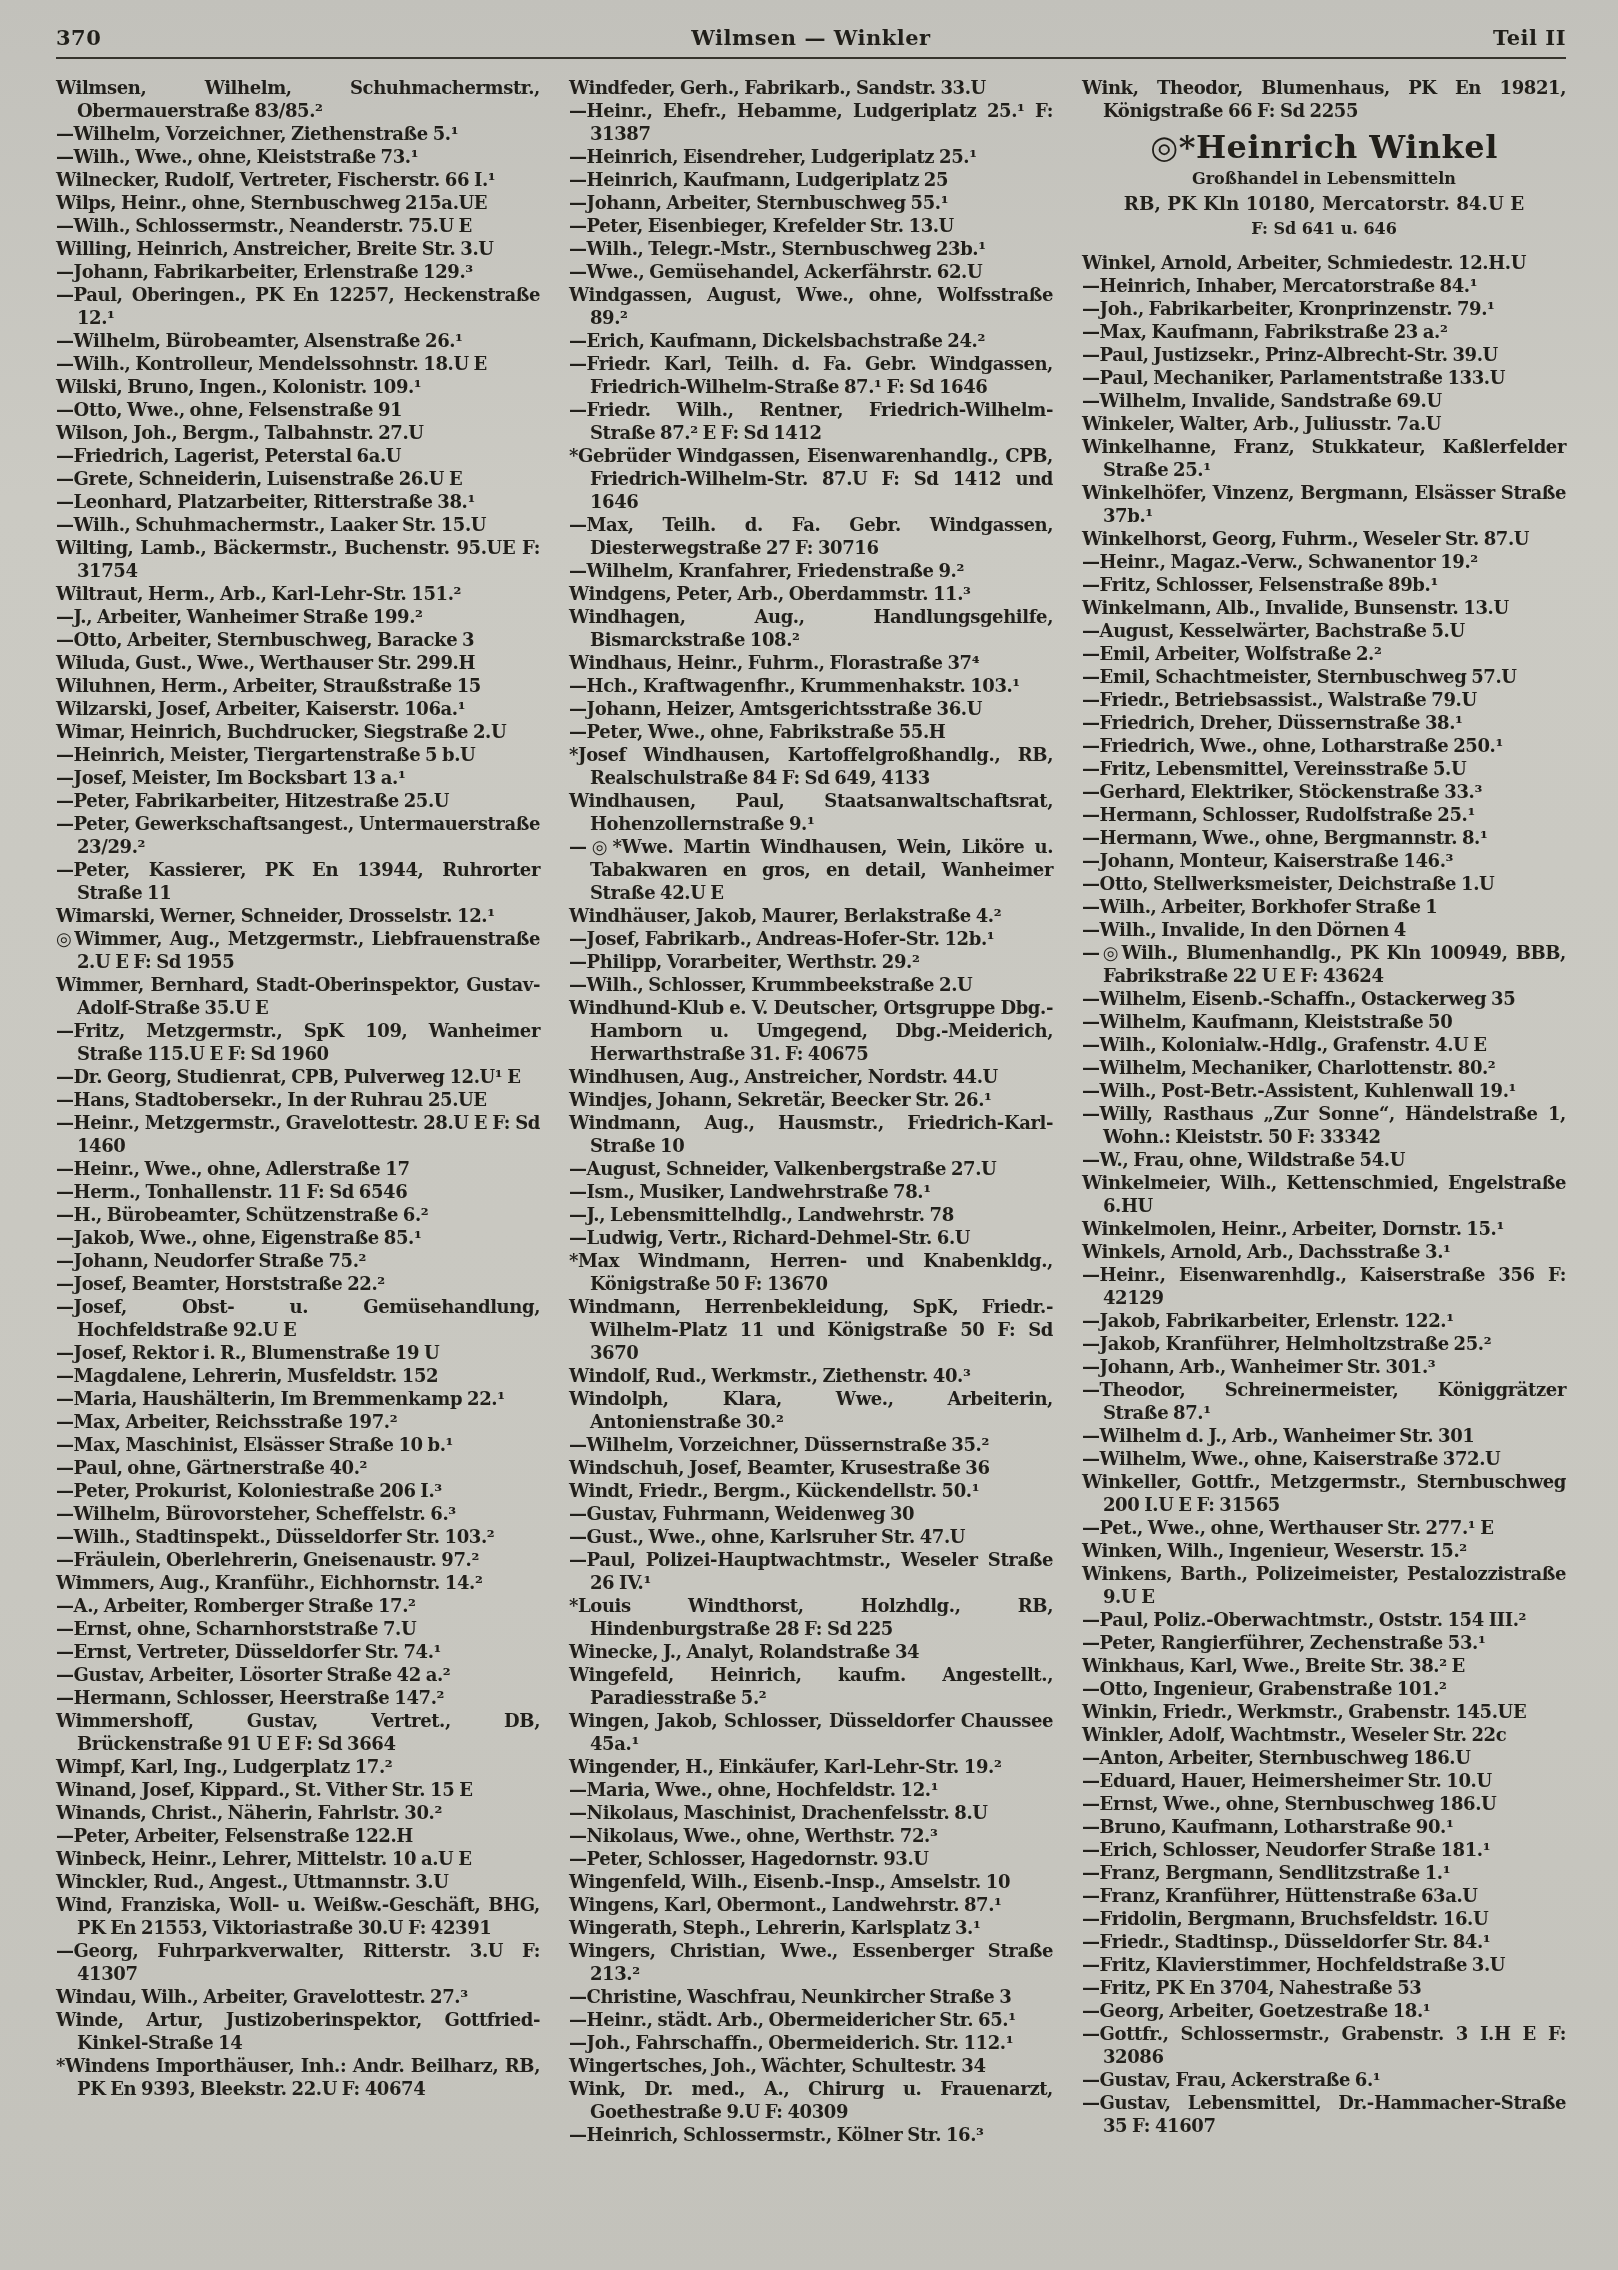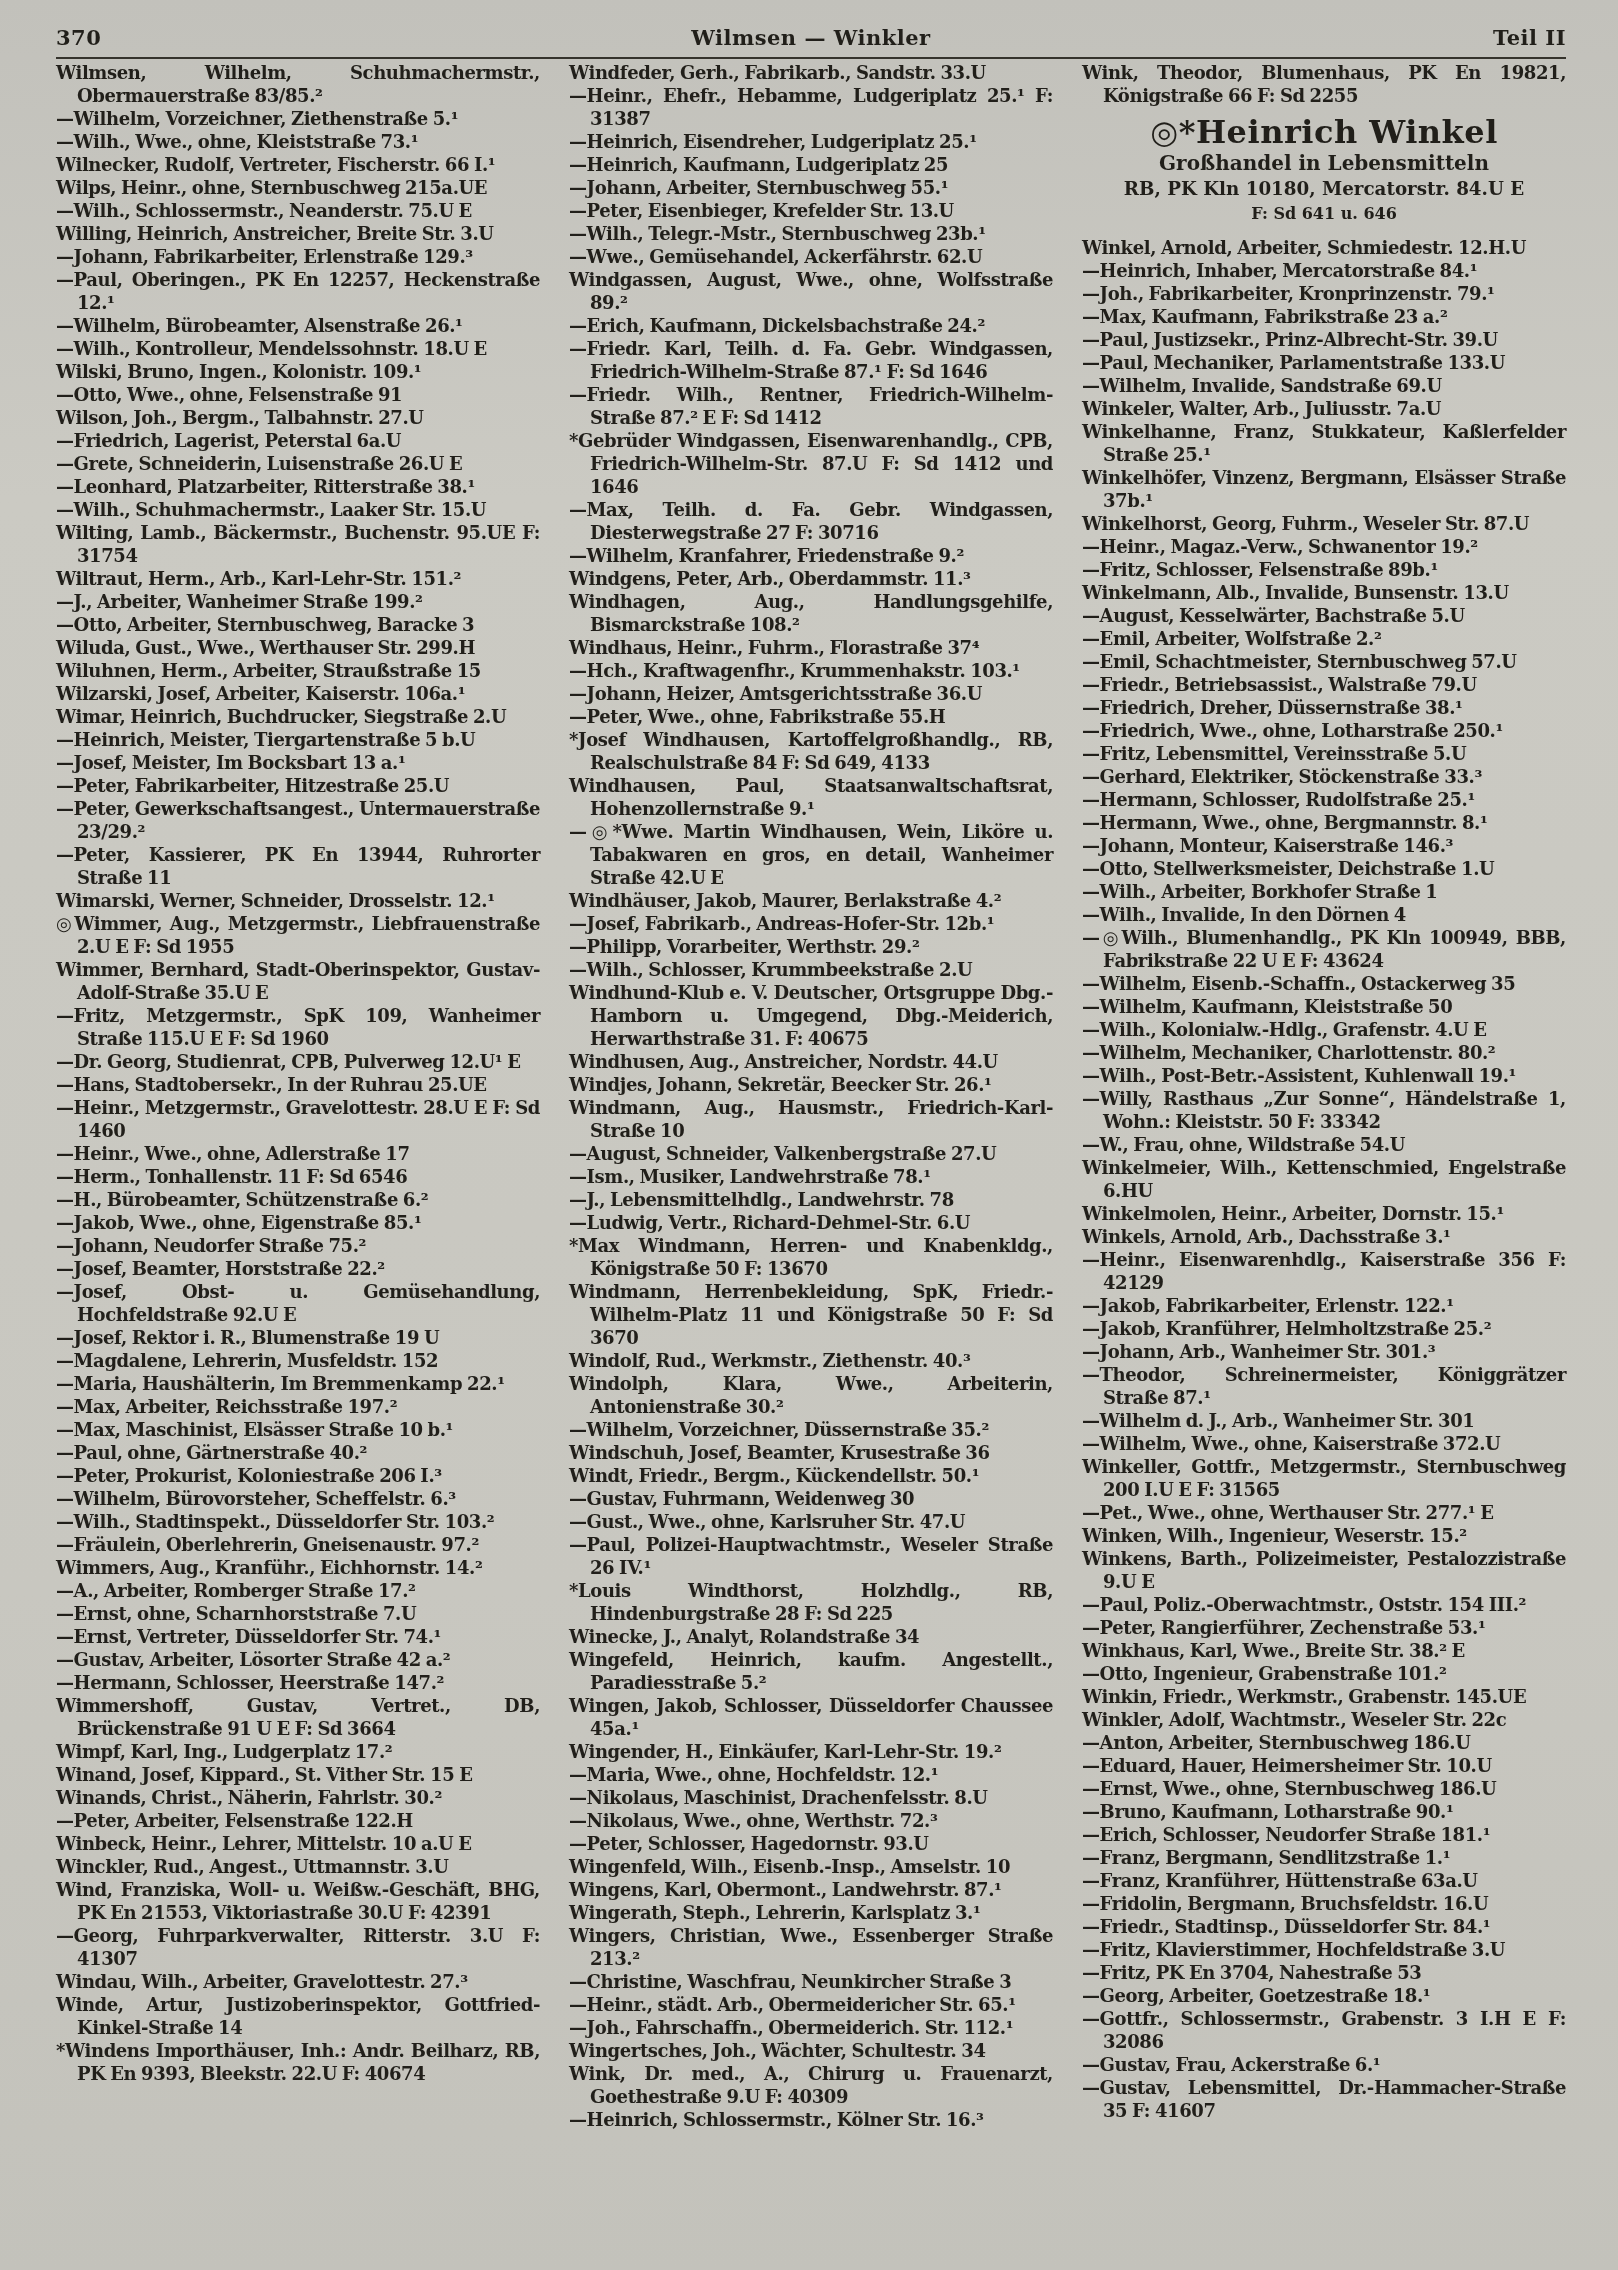--- a/index.html
+++ b/index.html
@@ -12,34 +12,34 @@
   }
   .page{box-sizing:border-box;width:1618px;height:2271px;padding:25px 52px 9.7px 56px;}
   .header{
     display:flex;align-items:baseline;justify-content:space-between;
     font-weight:bold;font-size:21px;letter-spacing:0.5px;
     border-bottom:2.9px solid #35332c;padding-bottom:6.8px;
   }
   .header .hc{flex:1;text-align:center;}
   .header .hl{width:135px;text-align:left;}
   .header .hr{width:135px;text-align:right;}
-  .columns{display:flex;gap:29px;margin-top:2px;}
+  .columns{display:flex;gap:29px;margin-top:17px;}
   .column{flex:1;min-width:0;}
   .entry{
     font-size:18px;line-height:23px;font-weight:bold;
     letter-spacing:-0.4px;word-spacing:-1px;
     text-align:justify;
     padding-left:21px;text-indent:-21px;
   }
   .ad{
     text-align:center;margin:7.7px 0 9.7px;
   }
   .ad-line{font-weight:bold;line-height:25px;}
   .ad-line-0{font-size:32px;line-height:37px;letter-spacing:0.5px;}
-  .ad-line-1{font-size:20px;}
+  .ad-line-1{font-size:16px;}
   .ad-line-2{font-size:18.3px;}
   .ad-line-3{font-size:16px;}
 </style>
 </head>
 <body>
 
 <div class="page">
   <div class="header">
     <span class="hl">370</span>
     <span class="hc">Wilmsen  —  Winkler</span>

